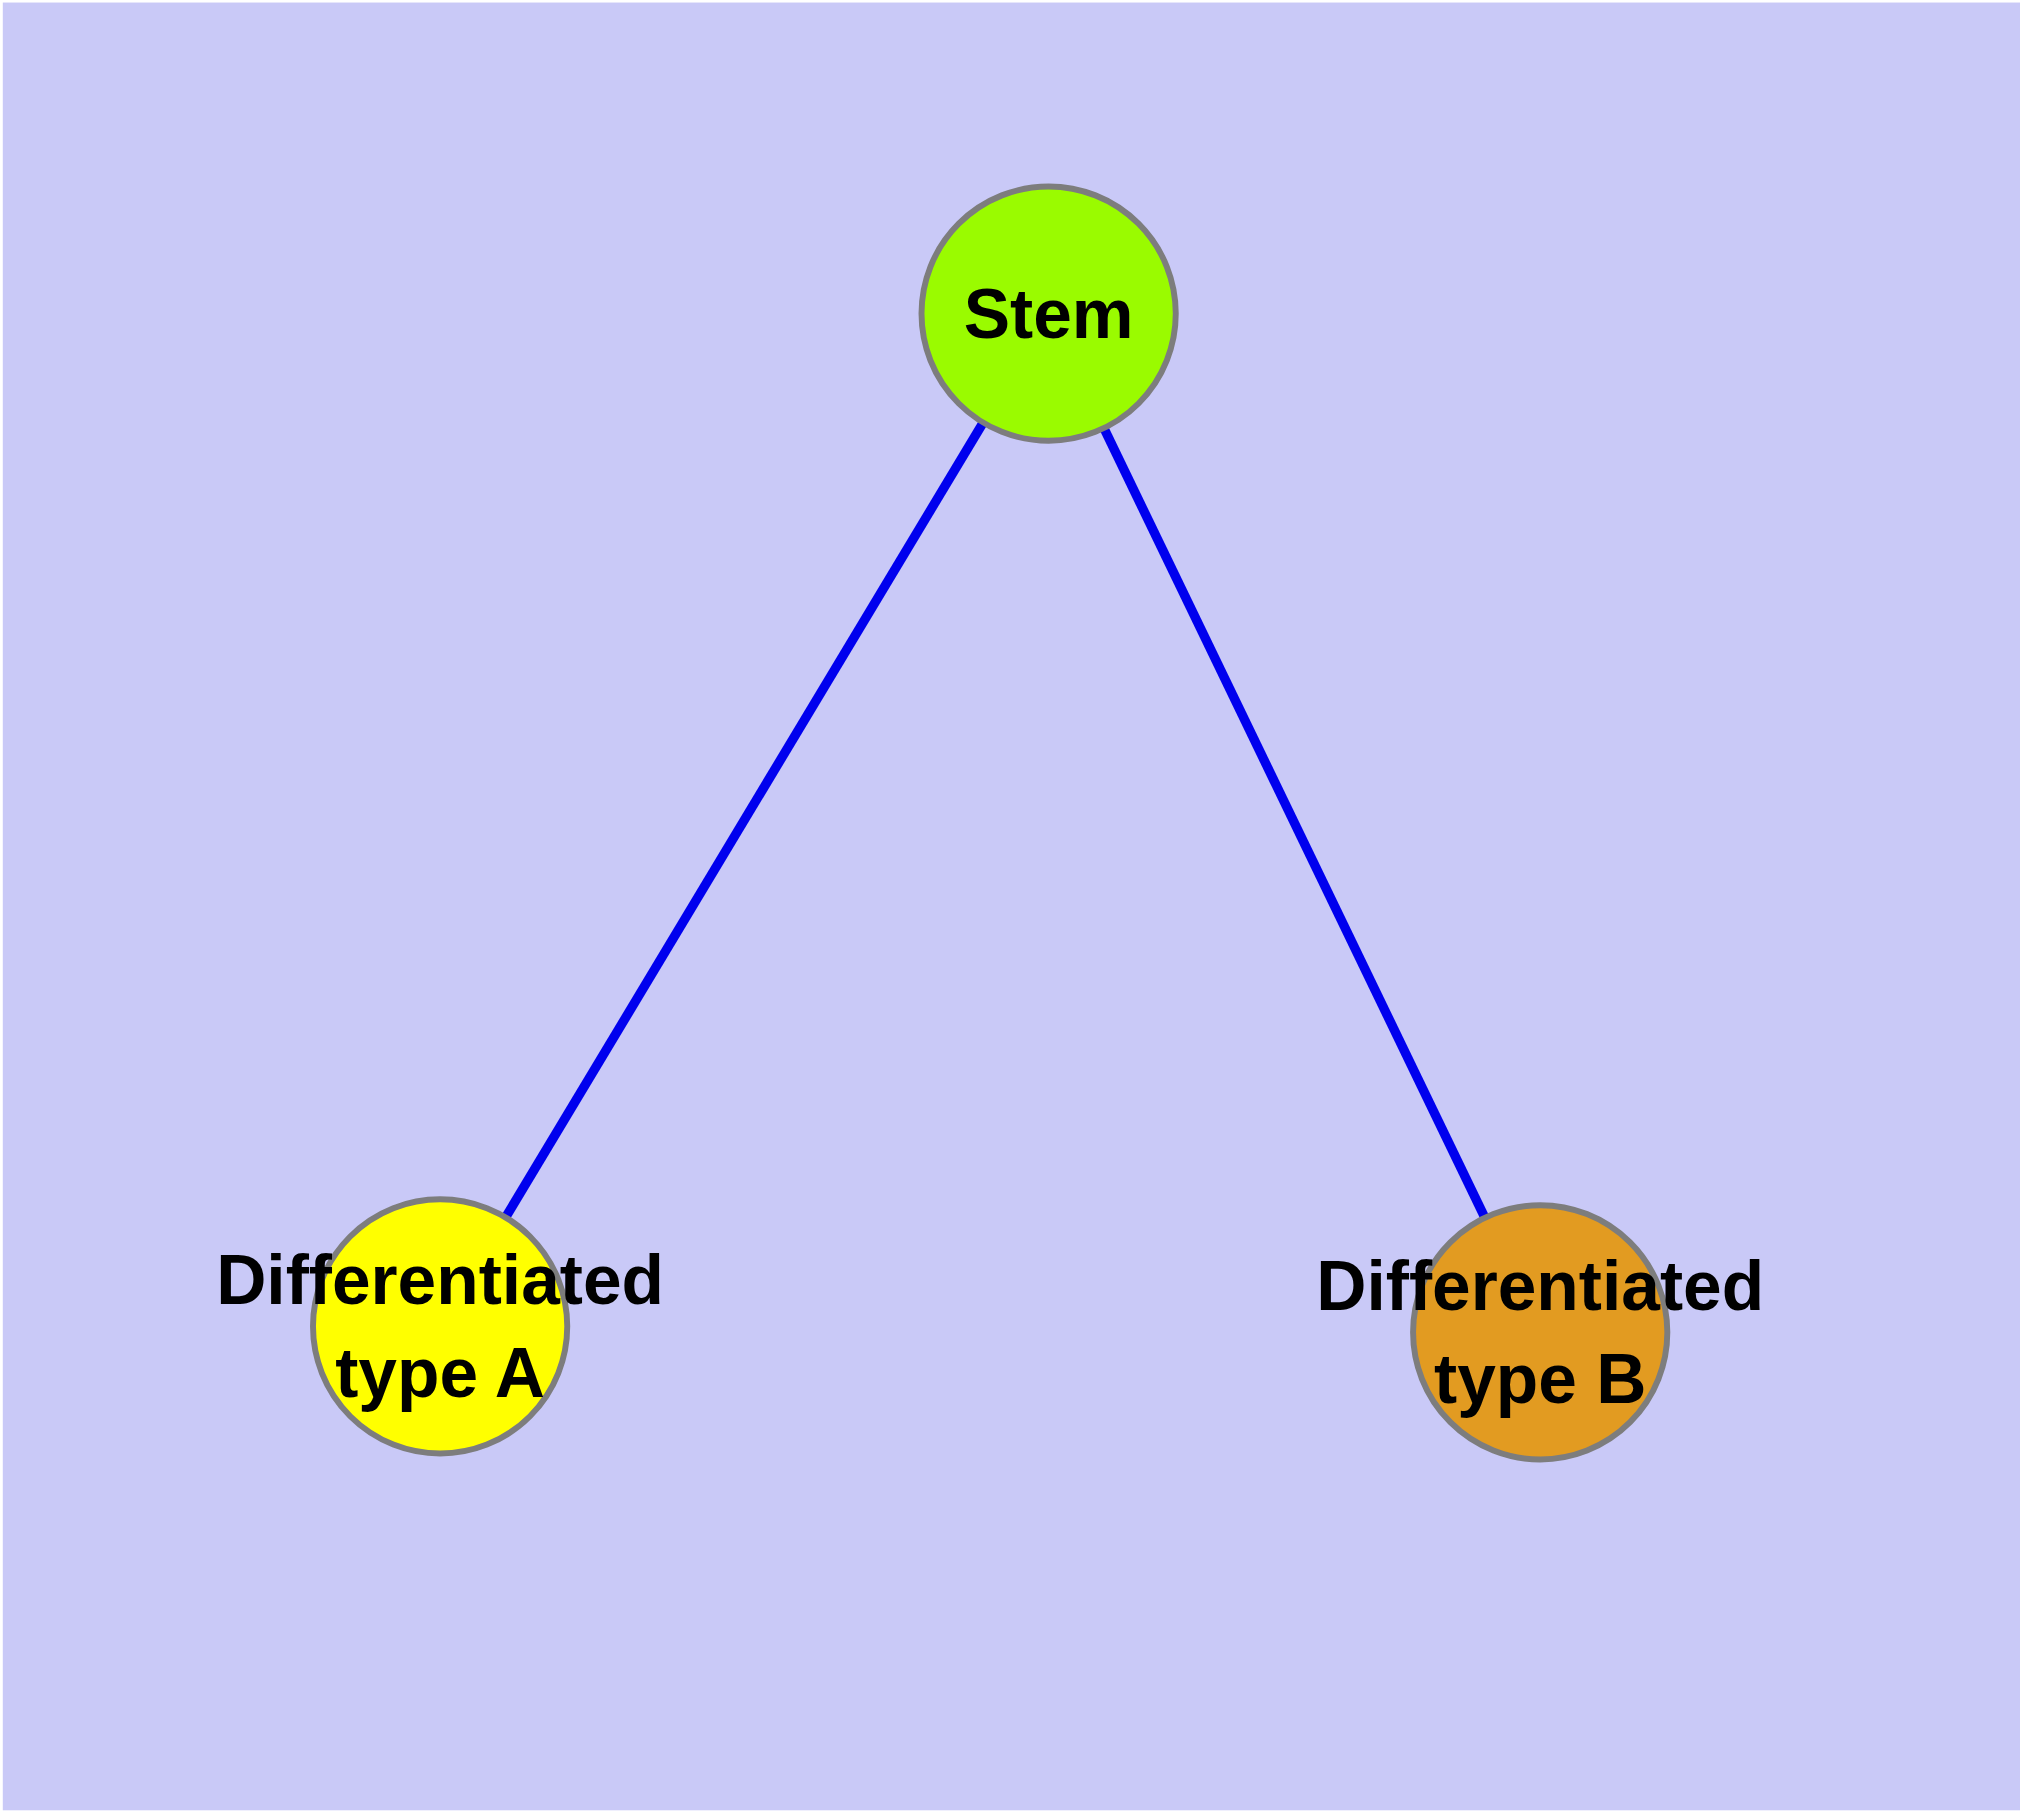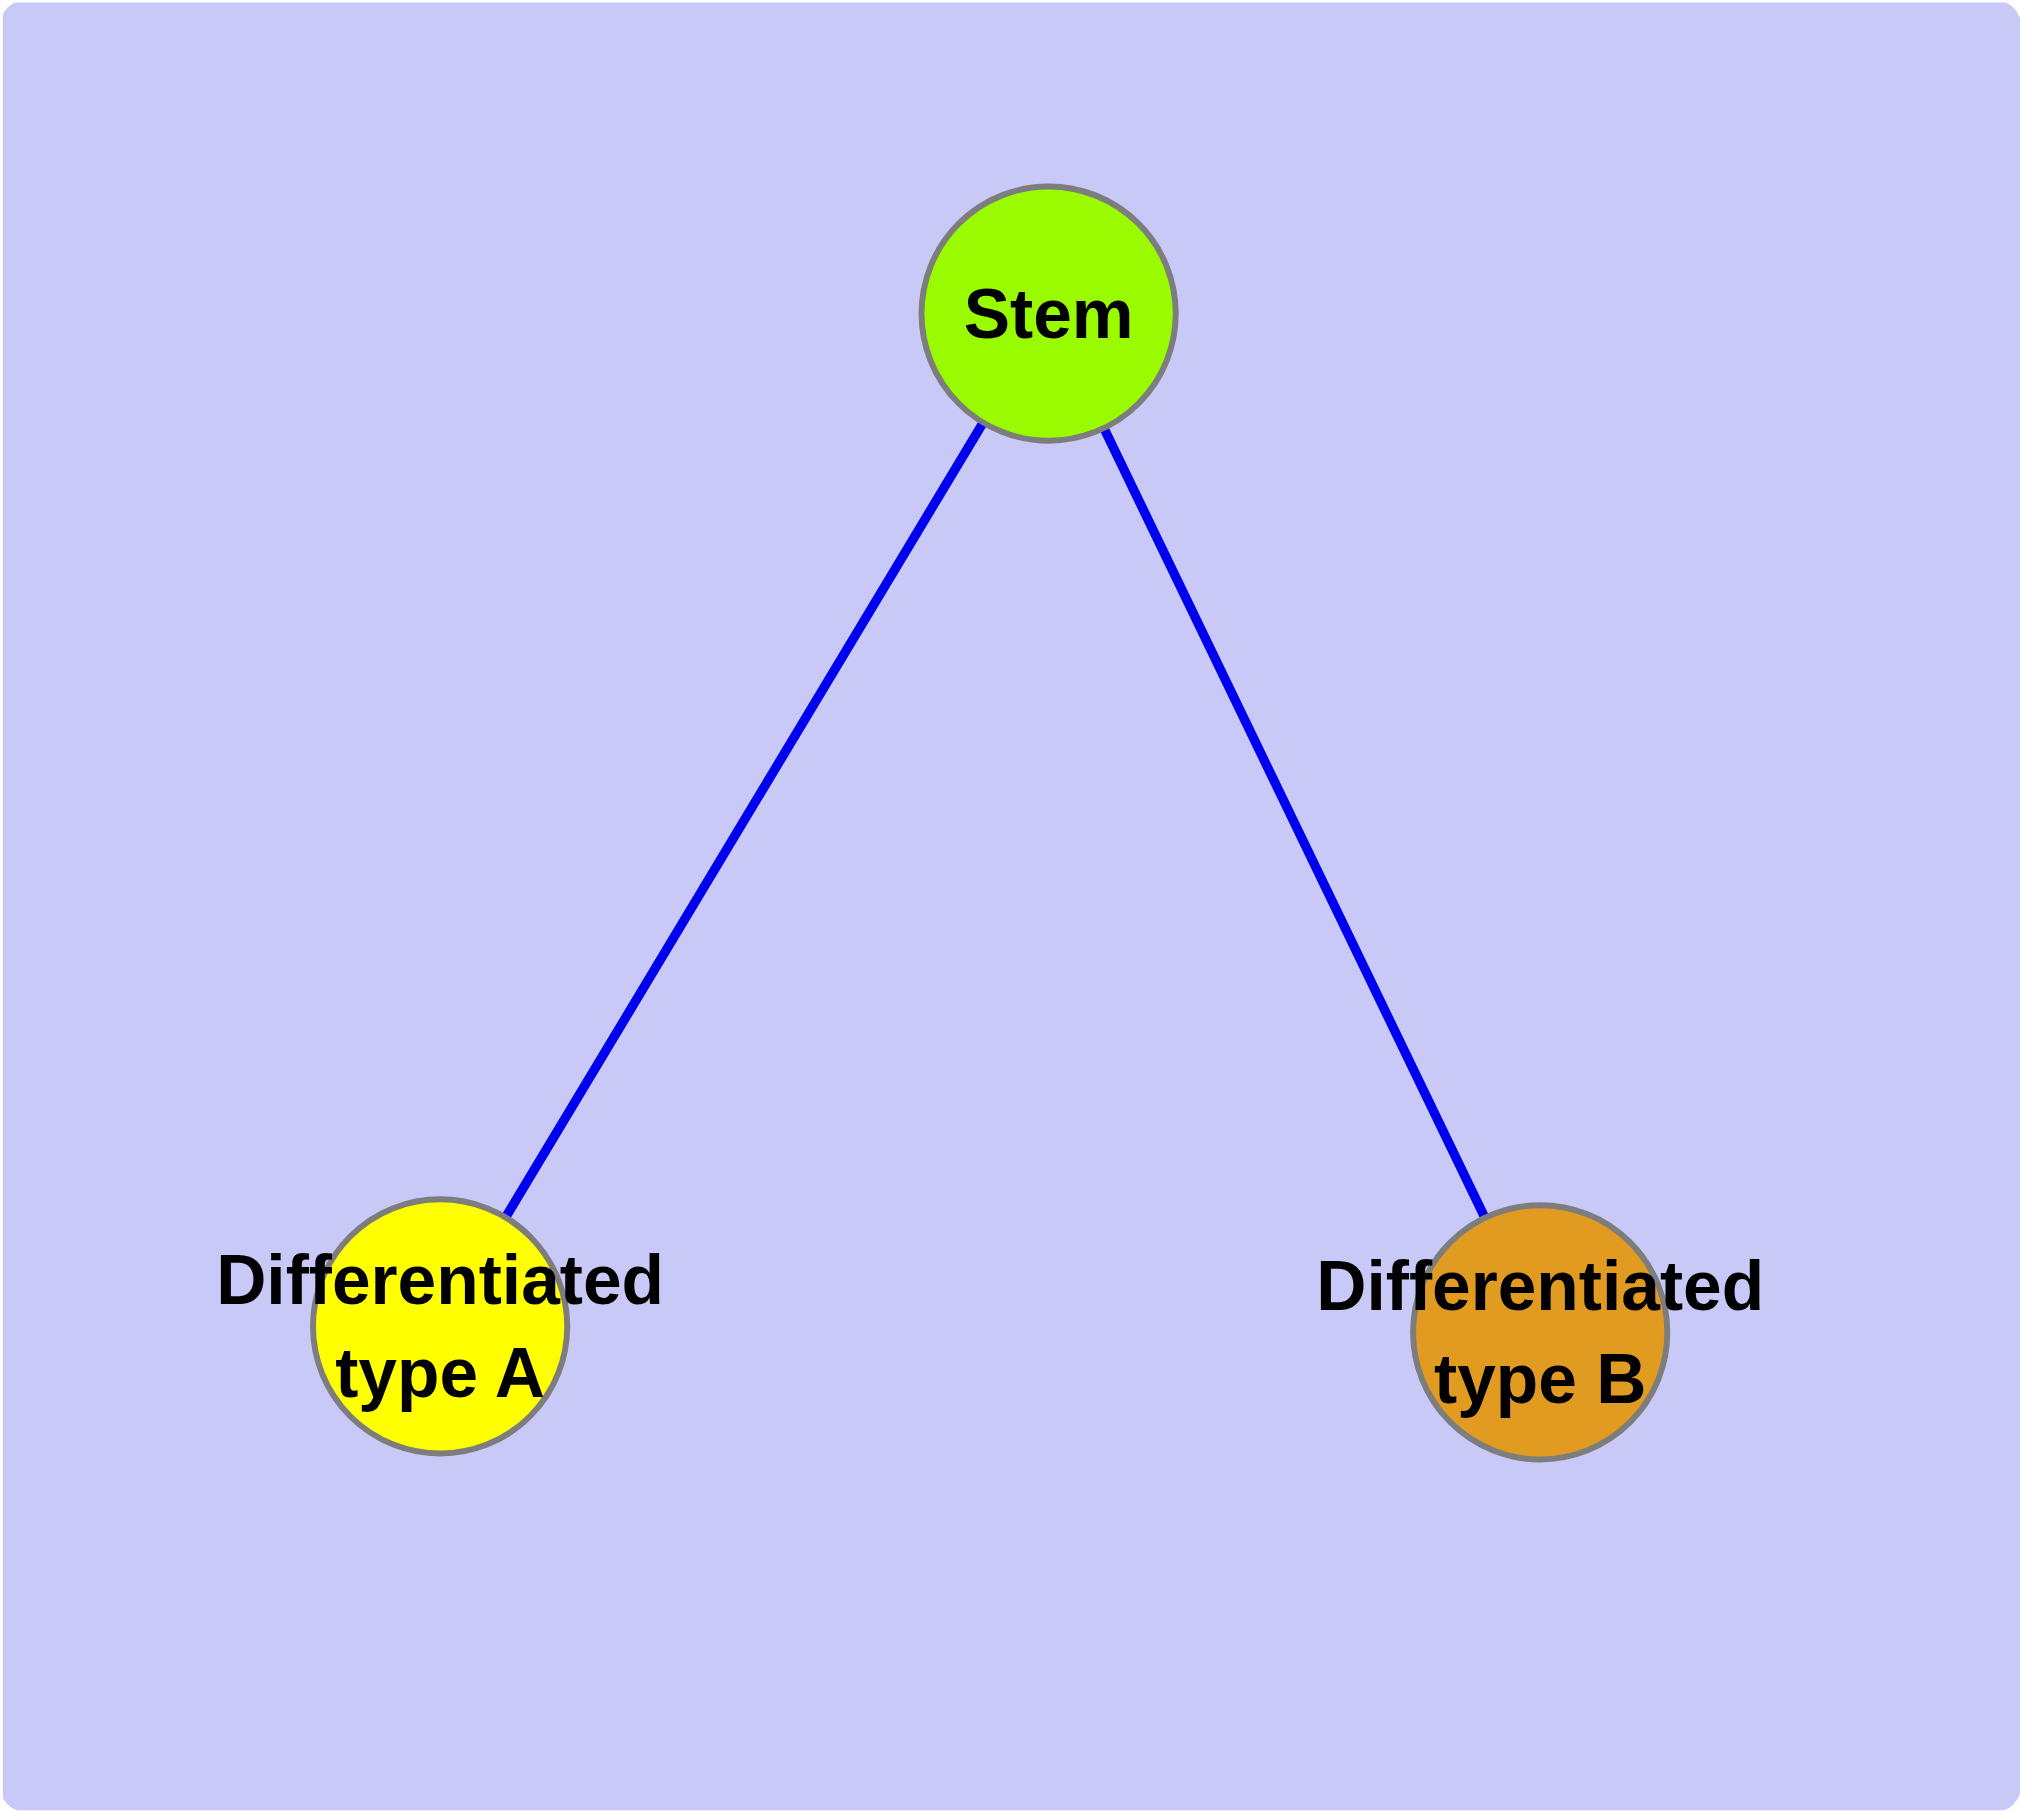--- a/index.html
+++ b/index.html
@@ -7,21 +7,20 @@
     padding: 0;
     background: #ffffff;
   }
   .stage {
     position: relative;
     width: 2021px;
     height: 1812px;
     background: #ffffff;
     overflow: hidden;
     font-family: "Liberation Sans", "DejaVu Sans", sans-serif;
-    border-radius: 26px;
   }
   svg {
     display: block;
   }
   .node-label {
     font-family: "Liberation Sans", "DejaVu Sans", sans-serif;
     font-weight: bold;
   }
 </style>
 </head>

